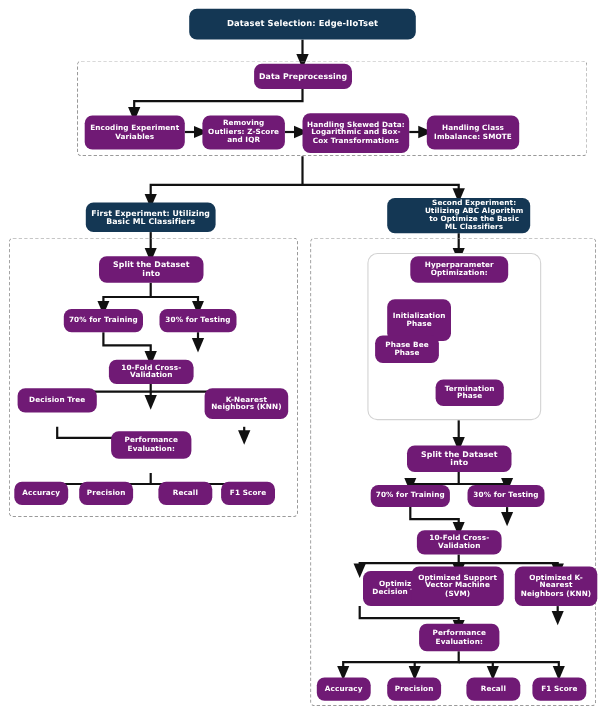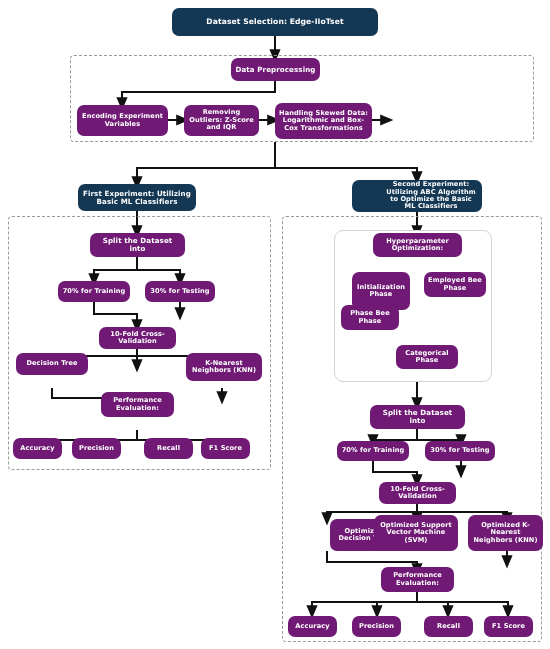--- a/index.html
+++ b/index.html
@@ -110,20 +110,21 @@
   <div class="node navy f8" style="left:172px;top:8px;width:206px;height:28px;">Dataset Selection: Edge-IIoTset</div>
 
   <div class="node blue f75" style="left:231px;top:58px;width:89px;height:23px;">Data Preprocessing</div>
 
   <div class="node blue f7" style="left:77px;top:105px;width:91px;height:31px;">Encoding Experiment Variables</div>
 
   <div class="node blue f7" style="left:184px;top:105px;width:75px;height:31px;">Removing Outliers: Z-Score and IQR</div>
 
   <div class="node blue f7" style="left:275px;top:103px;width:97px;height:36px;">Handling Skewed Data: Logarithmic and Box-Cox Transformations</div>
 
+  <div class="node blue f7" style="left:388px;top:105px;width:84px;height:31px;">Handling Class Imbalance: SMOTE</div>
 
   <div class="node navy f75" style="left:78px;top:184px;width:118px;height:27px;">First Experiment: Utilizing Basic ML Classifiers</div>
 
   <div class="node blue f75" style="left:90px;top:233px;width:95px;height:24px;">Split the Dataset into</div>
 
   <div class="node blue f7" style="left:58px;top:281px;width:72px;height:21px;">70% for Training</div>
 
   <div class="node blue f7" style="left:145px;top:281px;width:70px;height:21px;">30% for Testing</div>
 
   <div class="node blue f7" style="left:99px;top:327px;width:77px;height:22px;">10-Fold Cross-Validation</div>
@@ -142,26 +143,25 @@
   <div class="node blue f7" style="left:144px;top:438px;width:49px;height:21px;">Recall</div>
 
   <div class="node blue f7" style="left:201px;top:438px;width:49px;height:21px;">F1 Score</div>
 
   <div class="node navy f7" style="left:352px;top:180px;width:130px;height:32px;padding-left:32px;">Second Experiment: Utilizing ABC Algorithm to Optimize the Basic ML Classifiers</div>
 
   <div class="node blue f7" style="left:373px;top:233px;width:89px;height:24px;">Hyperparameter Optimization:</div>
 
   <div class="node blue f7" style="left:352px;top:272px;width:58px;height:38px;">Initialization Phase</div>
 
-  <div class="node blue f7" style="left:424px;top:272px;width:62px;height:25px;">Employed Bee Phase</div>
 
   <div class="node blue f7" style="left:341px;top:305px;width:58px;height:25px;">Phase Bee Phase</div>
 
 
-  <div class="node blue f7" style="left:396px;top:345px;width:62px;height:24px;">Categorical Phase</div>
+  <div class="node blue f7" style="left:396px;top:345px;width:62px;height:24px;">Termination Phase</div>
 
   <div class="node blue f75" style="left:370px;top:405px;width:95px;height:24px;">Split the Dataset into</div>
 
   <div class="node blue f7" style="left:337px;top:441px;width:72px;height:20px;">70% for Training</div>
 
   <div class="node blue f7" style="left:425px;top:441px;width:70px;height:20px;">30% for Testing</div>
 
   <div class="node blue f7" style="left:379px;top:482px;width:77px;height:22px;">10-Fold Cross-Validation</div>
 
   <div class="node blue f7" style="left:294px;top:519px;width:68px;height:32px;margin-left:36px;">Optimized Decision Tree</div>

